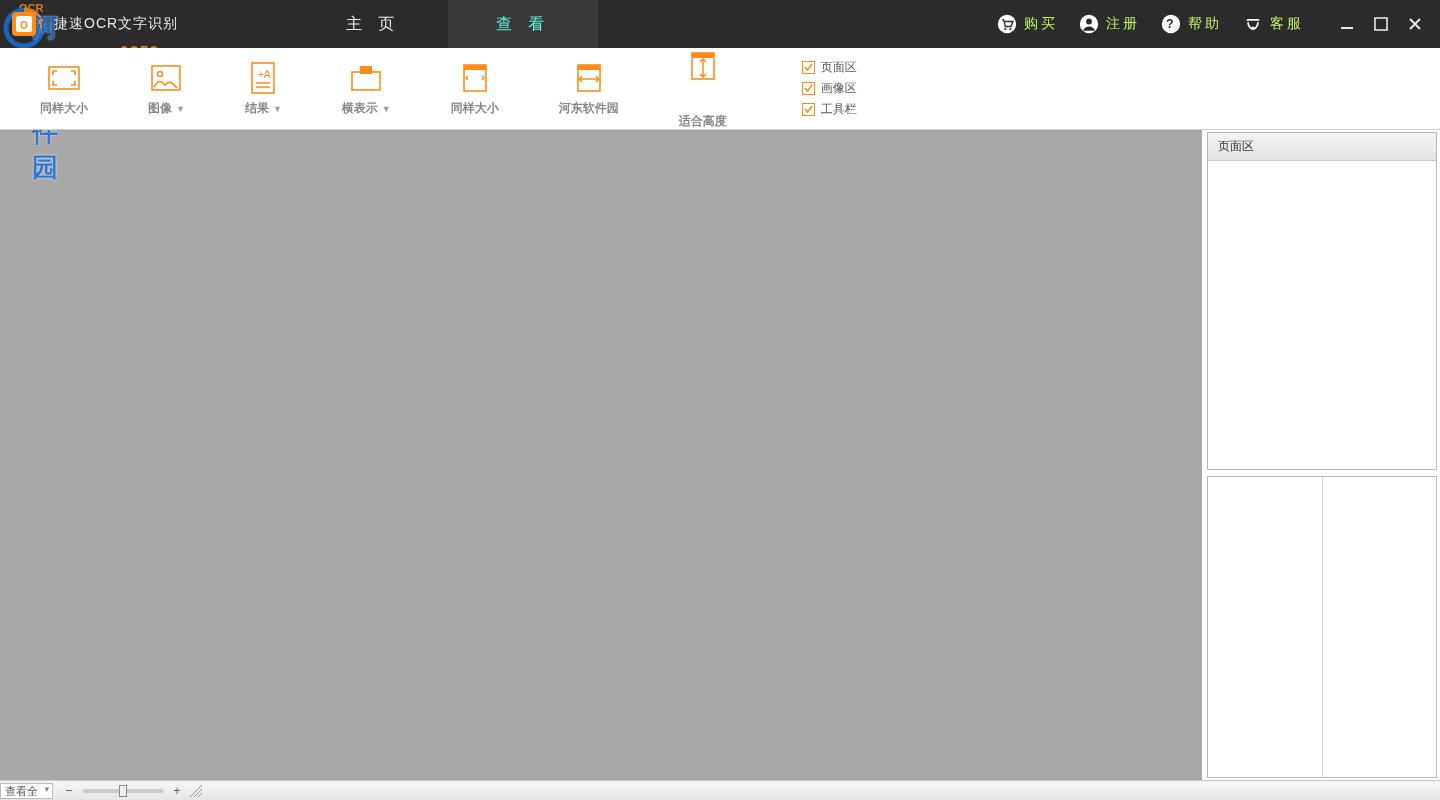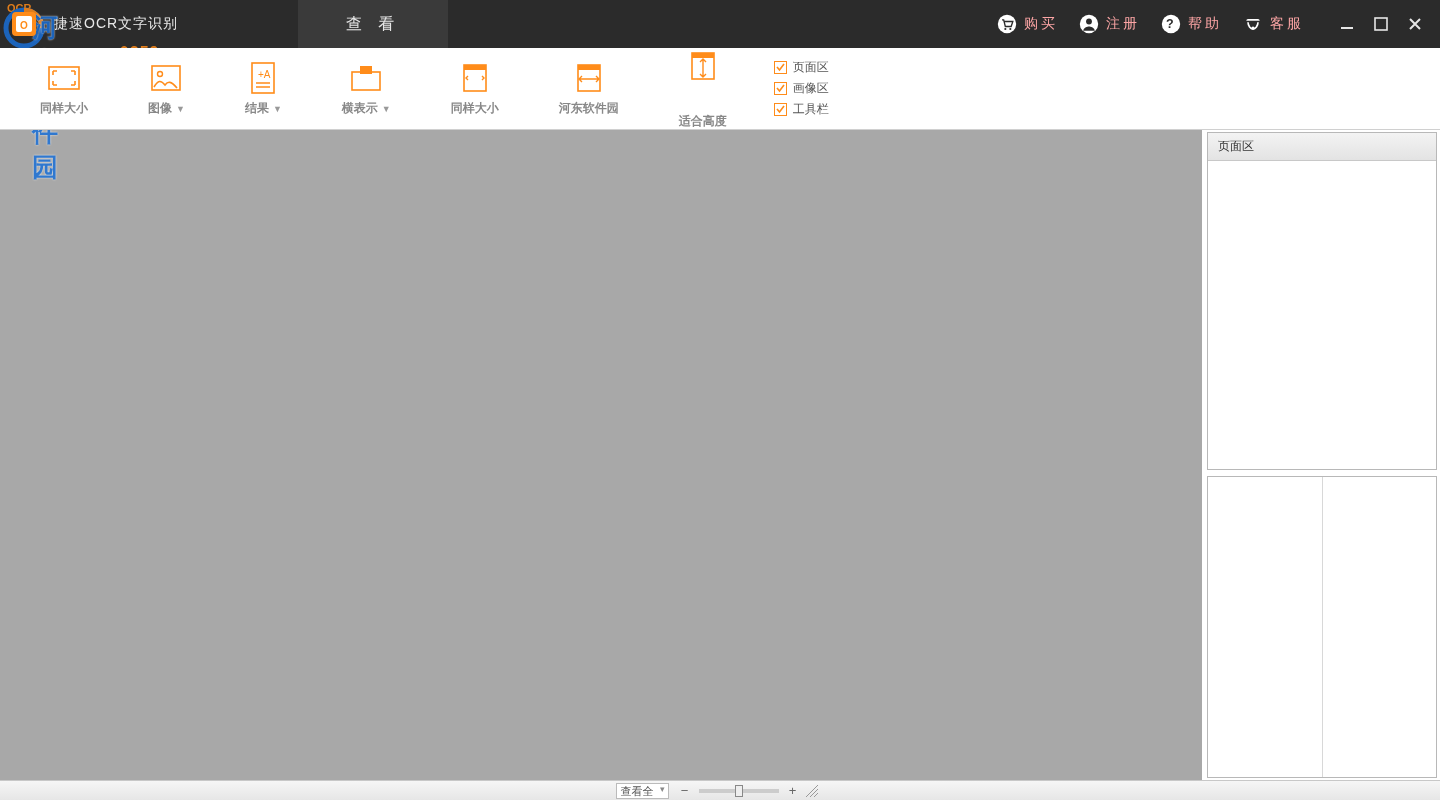--- a/index.html
+++ b/index.html
@@ -4,38 +4,38 @@
 <style>
 * { margin: 0; padding: 0; box-sizing: border-box; font-family: "Microsoft YaHei", sans-serif; }
 body { width: 1440px; height: 800px; overflow: hidden; background: #fff; }
 
 
 .titlebar { height: 48px; background: #2b2b2b; display: flex; align-items: center; color: #fff; position: relative; }
 .app-logo { width: 48px; height: 48px; display: flex; align-items: center; justify-content: center; position: relative; }
 .app-logo svg { position: absolute; }
 .app-title { font-size: 14px; color: #e8e8e8; margin-left: 6px; letter-spacing: 1px; }
 .watermark { position: absolute; left: 0; top: 0; pointer-events: none; opacity: 0.85; }
-.watermark .wm-top { color: #ff8c1a; font-size: 11px; font-weight: bold; position: absolute; left: 7px; top: 2px; }
+.watermark .wm-top { color: #ff8c1a; font-size: 11px; font-weight: bold; position: absolute; left: 19px; top: 2px; }
 .watermark .wm-main { color: #1a6fd6; font-size: 26px; font-weight: bold; position: absolute; left: 32px; top: 10px; text-shadow: 0 0 2px #fff; }
 .watermark .wm-url { color: #ff8c1a; font-size: 16px; font-weight: bold; position: absolute; left: 54px; top: 44px; letter-spacing: 1px; }
 
 .main-tabs { display: flex; margin-left: 120px; height: 100%; }
 .main-tab { width: 150px; display: flex; align-items: center; justify-content: center; font-size: 16px; letter-spacing: 6px; color: #e6e6e6; cursor: pointer; }
-.main-tab.active { background: #3a3a3a; color: #e5e5e5; }
+.main-tab.active { background: #3a3a3a; color: #5eead4; }
 
 .titlebar-right { margin-left: auto; display: flex; align-items: center; height: 100%; }
-.tb-btn { display: flex; align-items: center; padding: 0 10px; height: 100%; cursor: pointer; color: #fca5a5; font-size: 14px; letter-spacing: 3px; }
+.tb-btn { display: flex; align-items: center; padding: 0 10px; height: 100%; cursor: pointer; color: #bef264; font-size: 14px; letter-spacing: 3px; }
 .tb-btn .ico { width: 22px; height: 22px; margin-right: 6px; display: flex; align-items: center; justify-content: center; }
 .win-controls { display: flex; align-items: center; margin-left: 16px; margin-right: 8px; }
 .win-btn { width: 34px; height: 48px; display: flex; align-items: center; justify-content: center; cursor: pointer; color: #e6e6e6; }
 
 
 .toolbar { height: 82px; background: #fff; border-bottom: 1px solid #d0d0d0; display: flex; align-items: center; padding-left: 40px; position: relative; }
 .tool-group { display: flex; flex-direction: column; align-items: center; margin-right: 60px; cursor: pointer; }
-.tool-group.tight { margin-right: 43px; gap: 25px; }
+.tool-group.tight { margin-right: 71px; gap: 25px; }
 .tool-icon { width: 36px; height: 36px; display: flex; align-items: center; justify-content: center; margin-bottom: 4px; }
 .tool-label { font-size: 12px; color: #888; display: flex; align-items: center; font-weight: bold; }
 .tool-label .caret { margin-left: 4px; font-size: 9px; color: #999; }
 
 .checks { display: flex; flex-direction: column; gap: 4px; margin-left: 4px; }
 .check-row { display: flex; align-items: center; font-size: 12px; color: #555; cursor: pointer; }
 .check-box { width: 13px; height: 13px; border: 1px solid #ff8c1a; margin-right: 6px; display: flex; align-items: center; justify-content: center; }
 .check-box svg { display: block; }
 
 
@@ -45,21 +45,21 @@
 .panel { border: 1px solid #b8b8b8; background: #fff; display: flex; flex-direction: column; }
 .panel.top { height: 338px; }
 .panel.bottom { flex: 1; }
 .panel-header { height: 28px; background: linear-gradient(#f3f3f3,#e3e3e3); border-bottom: 1px solid #c8c8c8; display: flex; align-items: center; padding: 0 10px; font-size: 12px; color: #333; }
 .panel-body { flex: 1; background: #fff; }
 .panel.bottom .panel-body { display: flex; }
 .panel.bottom .panel-body .col { flex: 1; }
 .panel.bottom .panel-body .col:first-child { border-right: 1px solid #d8d8d8; }
 
 
-.statusbar { height: 20px; background: linear-gradient(#f6f6f6,#e6e6e6); border-top: 1px solid #c8c8c8; display: flex; align-items: center; justify-content: center; padding-right: 6px; font-size: 11px; color: #555; }
+.statusbar { height: 20px; background: linear-gradient(#f6f6f6,#e6e6e6); border-top: 1px solid #c8c8c8; display: flex; align-items: center; justify-content: flex-start; padding-right: 6px; font-size: 11px; color: #555; }
 .zoom-select { height: 16px; border: 1px solid #bbb; background: #fff; padding: 0 14px 0 4px; font-size: 11px; position: relative; margin-right: 8px; cursor: pointer; }
 .zoom-select::after { content: "▾"; position: absolute; right: 3px; top: 0; font-size: 9px; color: #888; }
 .zoom-btn { width: 16px; text-align: center; cursor: pointer; color: #666; font-size: 13px; }
 .zoom-slider { width: 80px; height: 4px; background: #ccc; position: relative; margin: 0 6px; }
 .zoom-slider .tick { position: absolute; left: 50%; top: -3px; width: 1px; height: 10px; background: #888; }
 .zoom-slider .thumb { position: absolute; left: 36px; top: -4px; width: 8px; height: 12px; background: #eee; border: 1px solid #888; }
 .sb-resize { width: 14px; height: 14px; margin-left: 4px; }
 
 .wm-logo { position: absolute; left: 2px; top: 6px; }
 </style>
@@ -81,20 +81,21 @@
   <div class="app-logo">
     <svg width="30" height="30" viewBox="0 0 30 30">
       <rect x="3" y="3" width="24" height="24" rx="4" fill="#ff8c1a"></rect>
       <rect x="7" y="7" width="16" height="16" rx="2" fill="#fff"></rect>
       <text x="15" y="20" font-size="10" text-anchor="middle" fill="#ff8c1a" font-weight="bold">O</text>
     </svg>
   </div>
   <span class="app-title">捷速OCR文字识别</span>
 
   <div class="main-tabs">
+    <div class="main-tab">主 页</div>
     <div class="main-tab active">查 看</div>
   </div>
 
   <div class="titlebar-right">
     <div class="tb-btn">
       <span class="ico">
         <svg width="20" height="20" viewBox="0 0 24 24" fill="#fff">
             <circle cx="12" cy="12" r="11" fill="#fff"></circle>
             <path d="M6 7h2l2 8h7l2-6H9" stroke="#2b2b2b" stroke-width="1.6" fill="none"></path>
             <circle cx="10" cy="18" r="1.3" fill="#2b2b2b"></circle>

